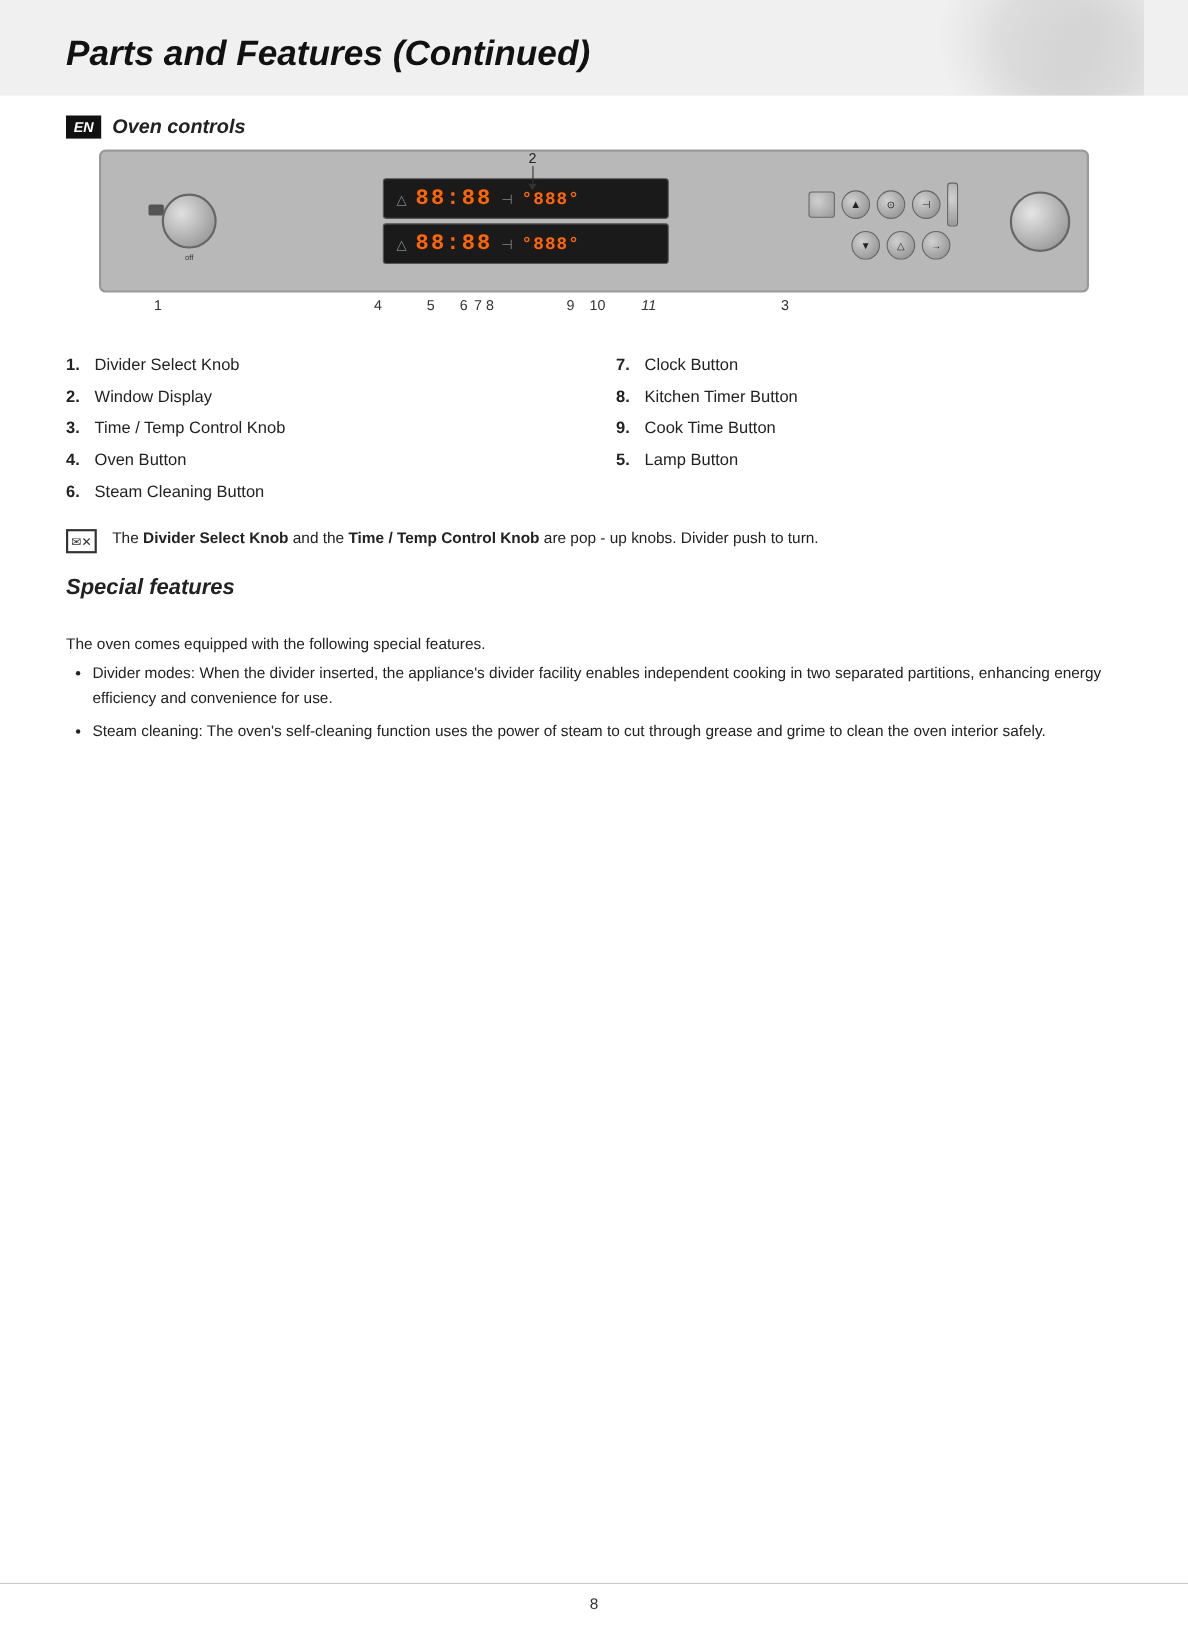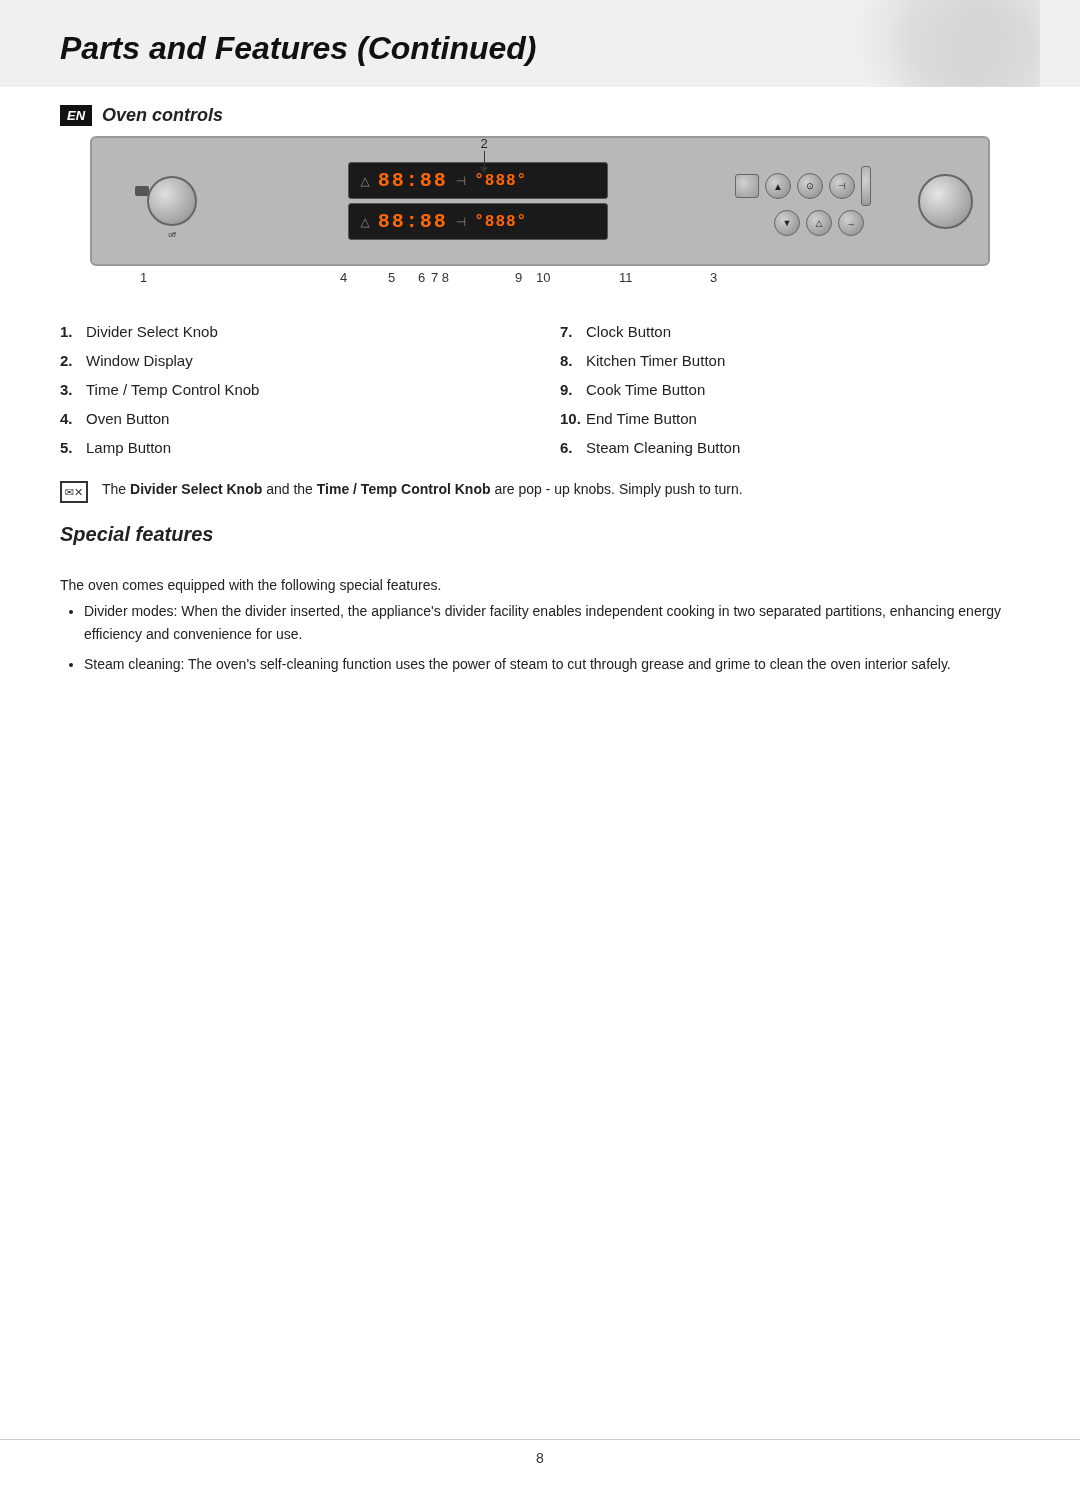--- a/index.html
+++ b/index.html
@@ -394,21 +394,21 @@
     </div>
 
     <div class="num-labels-row">
       <span class="num-label" style="left:80px;">1</span>
       <span class="num-label" style="left:280px;">4</span>
       <span class="num-label" style="left:328px;">5</span>
       <span class="num-label" style="left:358px;">6</span>
       <span class="num-label" style="left:371px;">7   8</span>
       <span class="num-label" style="left:455px;">9</span>
       <span class="num-label" style="left:476px;">10</span>
-      <span class="num-label" style="left:559px;">11</span>
+      <span class="num-label" style="left:523px;font-style:italic;">11</span>
       <span class="num-label" style="left:650px;">3</span>
     </div>
   </div>
 
   <div class="parts-list">
     <div class="item">
       <span class="item-num">1.</span>
       <span>Divider Select Knob</span>
     </div>
     <div class="item">
@@ -427,44 +427,40 @@
       <span class="item-num">3.</span>
       <span>Time / Temp Control Knob</span>
     </div>
     <div class="item">
       <span class="item-num">9.</span>
       <span>Cook Time Button</span>
     </div>
     <div class="item">
       <span class="item-num">4.</span>
       <span>Oven Button</span>
-    </div>
-    <div class="item">
-      <span class="item-num" style="font-weight:bold;">10.</span>
-      <span>End Time Button</span>
     </div>
     <div class="item">
       <span class="item-num">5.</span>
       <span>Lamp Button</span>
     </div>
     <div class="item">
       <span class="item-num">6.</span>
       <span>Steam Cleaning Button</span>
     </div>
   </div>
 
   <div class="note-box">
     <div class="note-icon">
       <span style="font-size:11px; color:#333;">✉✕</span>
     </div>
     <div class="note-text">
       The <strong>Divider Select Knob</strong>
       <span> and the </span>
       <strong>Time / Temp Control Knob</strong>
-      <span> are pop - up knobs. Simply push to turn.</span>
+      <span> are pop - up knobs. Divider push to turn.</span>
     </div>
   </div>
 
   <div>
     <div class="special-title">Special features</div>
     <p class="features-text">The oven comes equipped with the following special features.</p>
     <ul class="bullet-list">
       <li class="bullet-item">Divider modes: When the divider inserted, the appliance's divider facility enables independent cooking in two separated partitions, enhancing energy efficiency and convenience for use.</li>
       <li class="bullet-item">Steam cleaning: The oven's self-cleaning function uses the power of steam to cut through grease and grime to clean the oven interior safely.</li>
     </ul>

